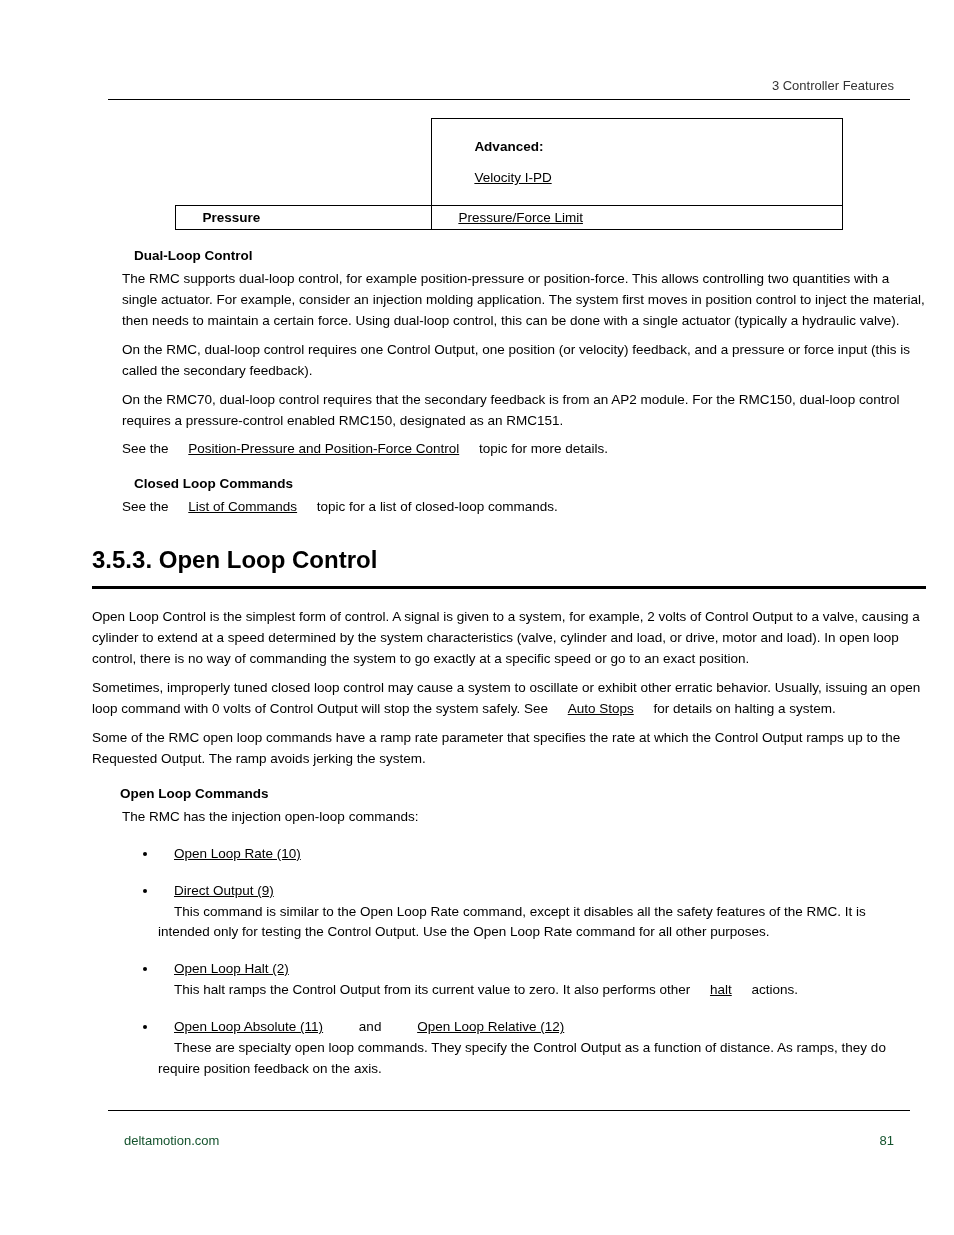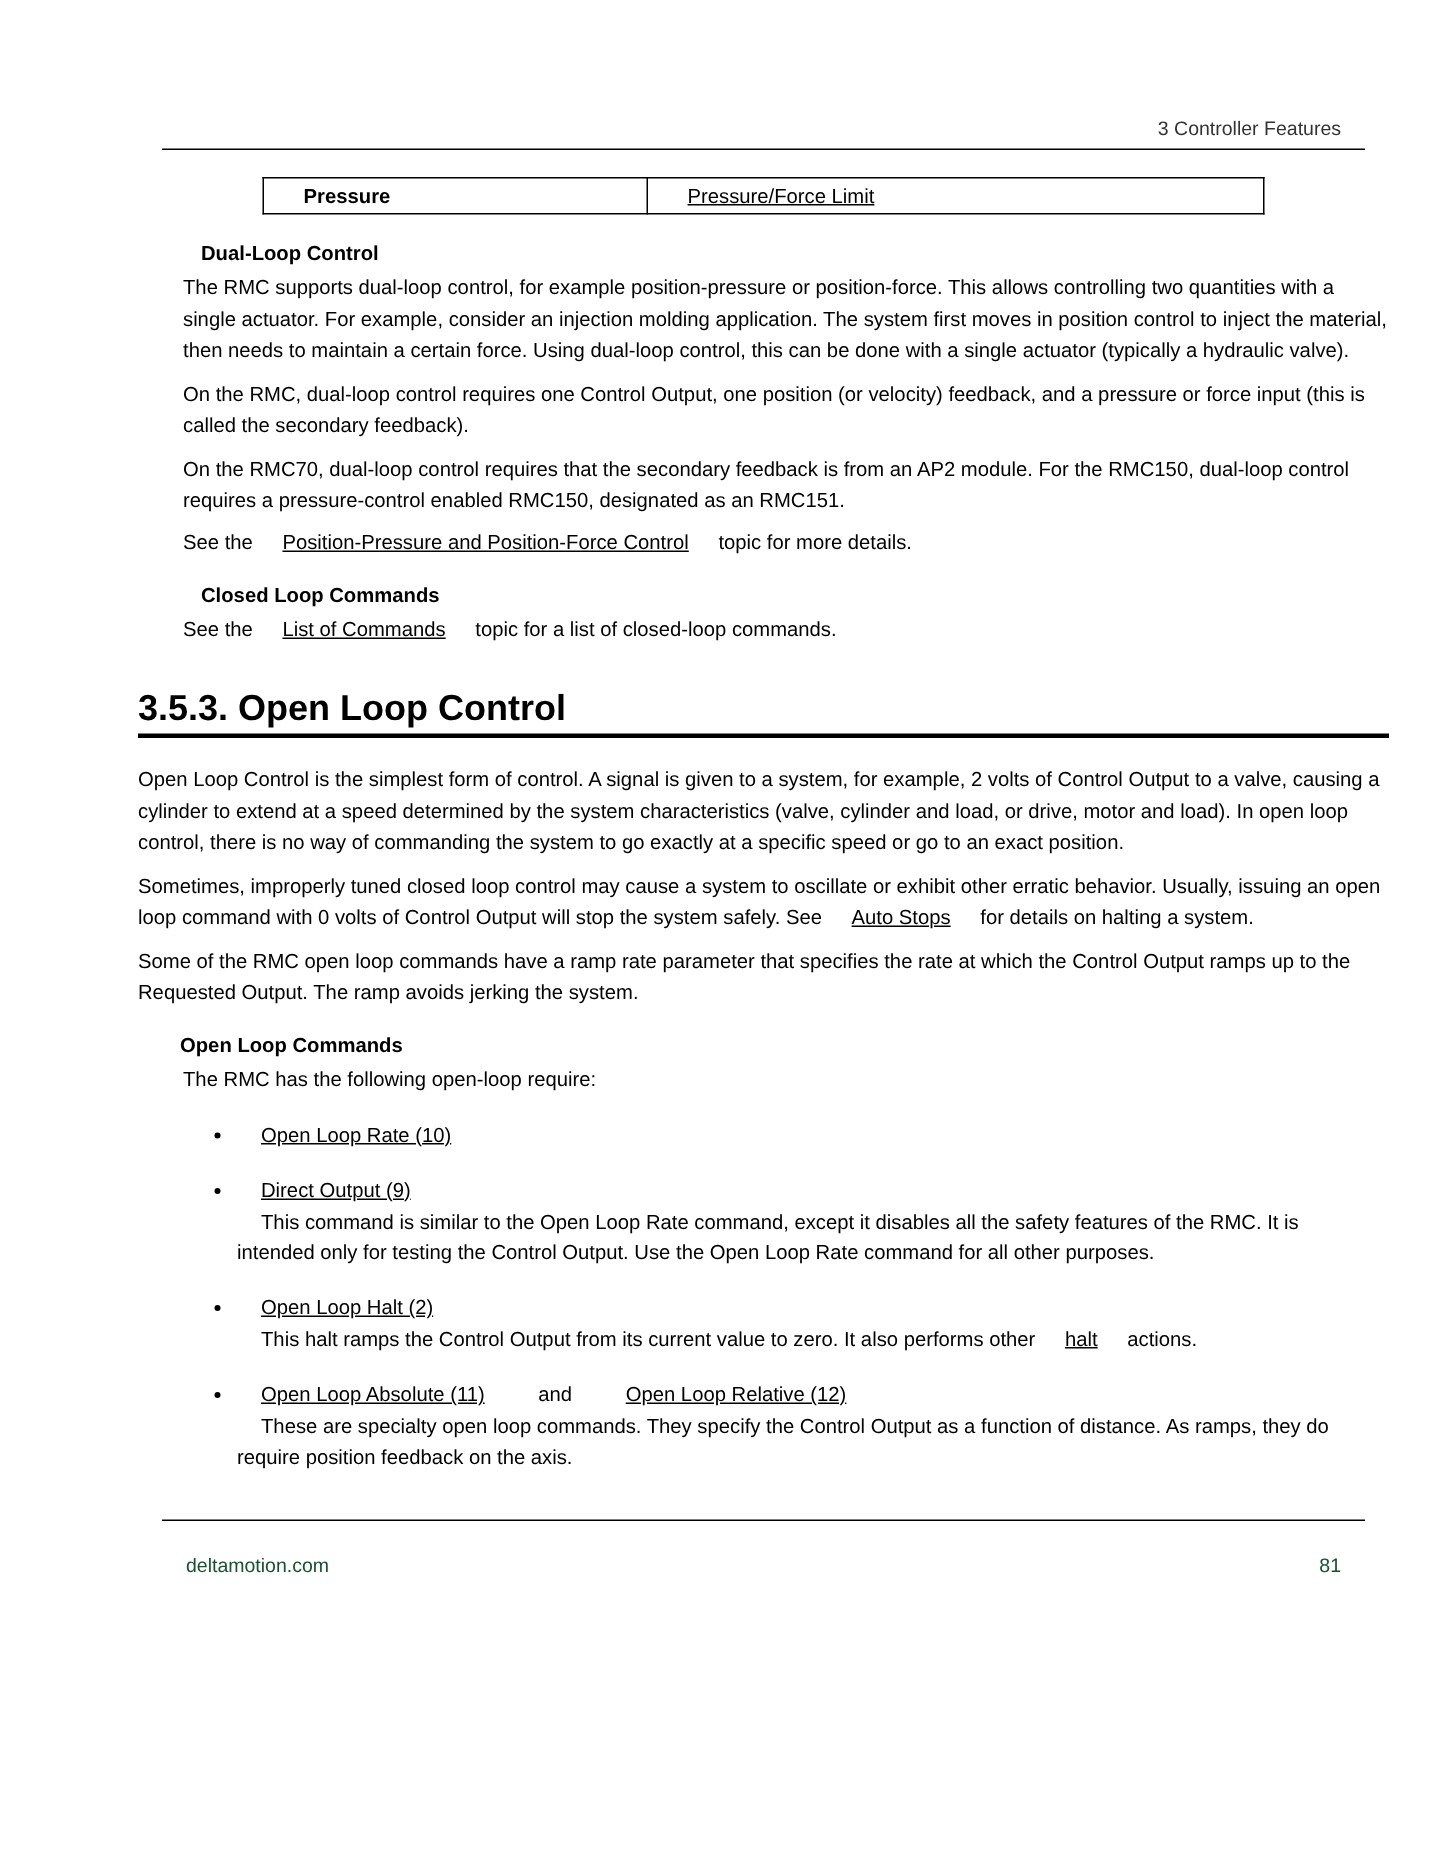--- a/index.html
+++ b/index.html
@@ -43,21 +43,21 @@
       margin: 6px 0 8px 0;
       line-height: 1.55;
     }
     .indent {
       margin-left: 30px;
     }
     .chapter-heading {
       font-size: 24px;
       font-weight: bold;
       border-bottom: 3px solid #000;
-      padding-bottom: 2px;
+      padding-bottom: 12px;
       margin: 28px 0 18px 0;
     }
     ul {
       margin-left: 50px;
       margin-bottom: 8px;
     }
     ul li {
       margin-bottom: 8px;
       line-height: 1.55;
     }
@@ -73,20 +73,27 @@
   </style>
 </head>
 <body>
 
 <div class="header-right">
   <span>3  Controller Features</span>
 </div>
 
 <table>
   <tbody>
+      <tr>
+    <td style="border:none; border-right:1px solid #000;"></td>
+    <td style="border:1px solid #000; border-left: none;">
+      <div><span class="bold">Advanced:</span></div>
+      <div><span class="underline">Velocity I-PD</span></div>
+    </td>
+  </tr>
   <tr>
     <td style="border:1px solid #000;">
       <span class="bold">Pressure</span>
     </td>
     <td style="border:1px solid #000;">
       <span class="underline">Pressure/Force Limit</span>
     </td>
   </tr>
 </tbody>
   </table>
@@ -107,21 +114,21 @@
 
 <div class="chapter-heading">3.5.3. Open Loop Control</div>
 
 <div class="body-text">Open Loop Control is the simplest form of control. A signal is given to a system, for example, 2 volts of Control Output to a valve, causing a cylinder to extend at a speed determined by the system characteristics (valve, cylinder and load, or drive, motor and load). In open loop control, there is no way of commanding the system to go exactly at a specific speed or go to an exact position.</div>
 <div class="body-text">
   Sometimes, improperly tuned closed loop control may cause a system to oscillate or exhibit other erratic behavior. Usually, issuing an open loop command with 0 volts of Control Output will stop the system safely. See <span class="underline">Auto Stops</span> for details on halting a system.
 </div>
 <div class="body-text">Some of the RMC open loop commands have a ramp rate parameter that specifies the rate at which the Control Output ramps up to the Requested Output. The ramp avoids jerking the system.</div>
 
 <div class="section-heading">Open Loop Commands</div>
-<div class="body-text indent">The RMC has the following open-loop require:</div>
+<div class="body-text indent">The RMC has the injection open-loop commands:</div>
 
 <ul>
   <li>
     <span class="underline">Open Loop Rate (10)</span><br>
   </li>
   <li>
     <span class="underline">Direct Output (9)</span><br>
     <span>This command is similar to the Open Loop Rate command, except it disables all the safety features of the RMC. It is intended only for testing the Control Output. Use the Open Loop Rate command for all other purposes.</span>
   </li>
   <li>

